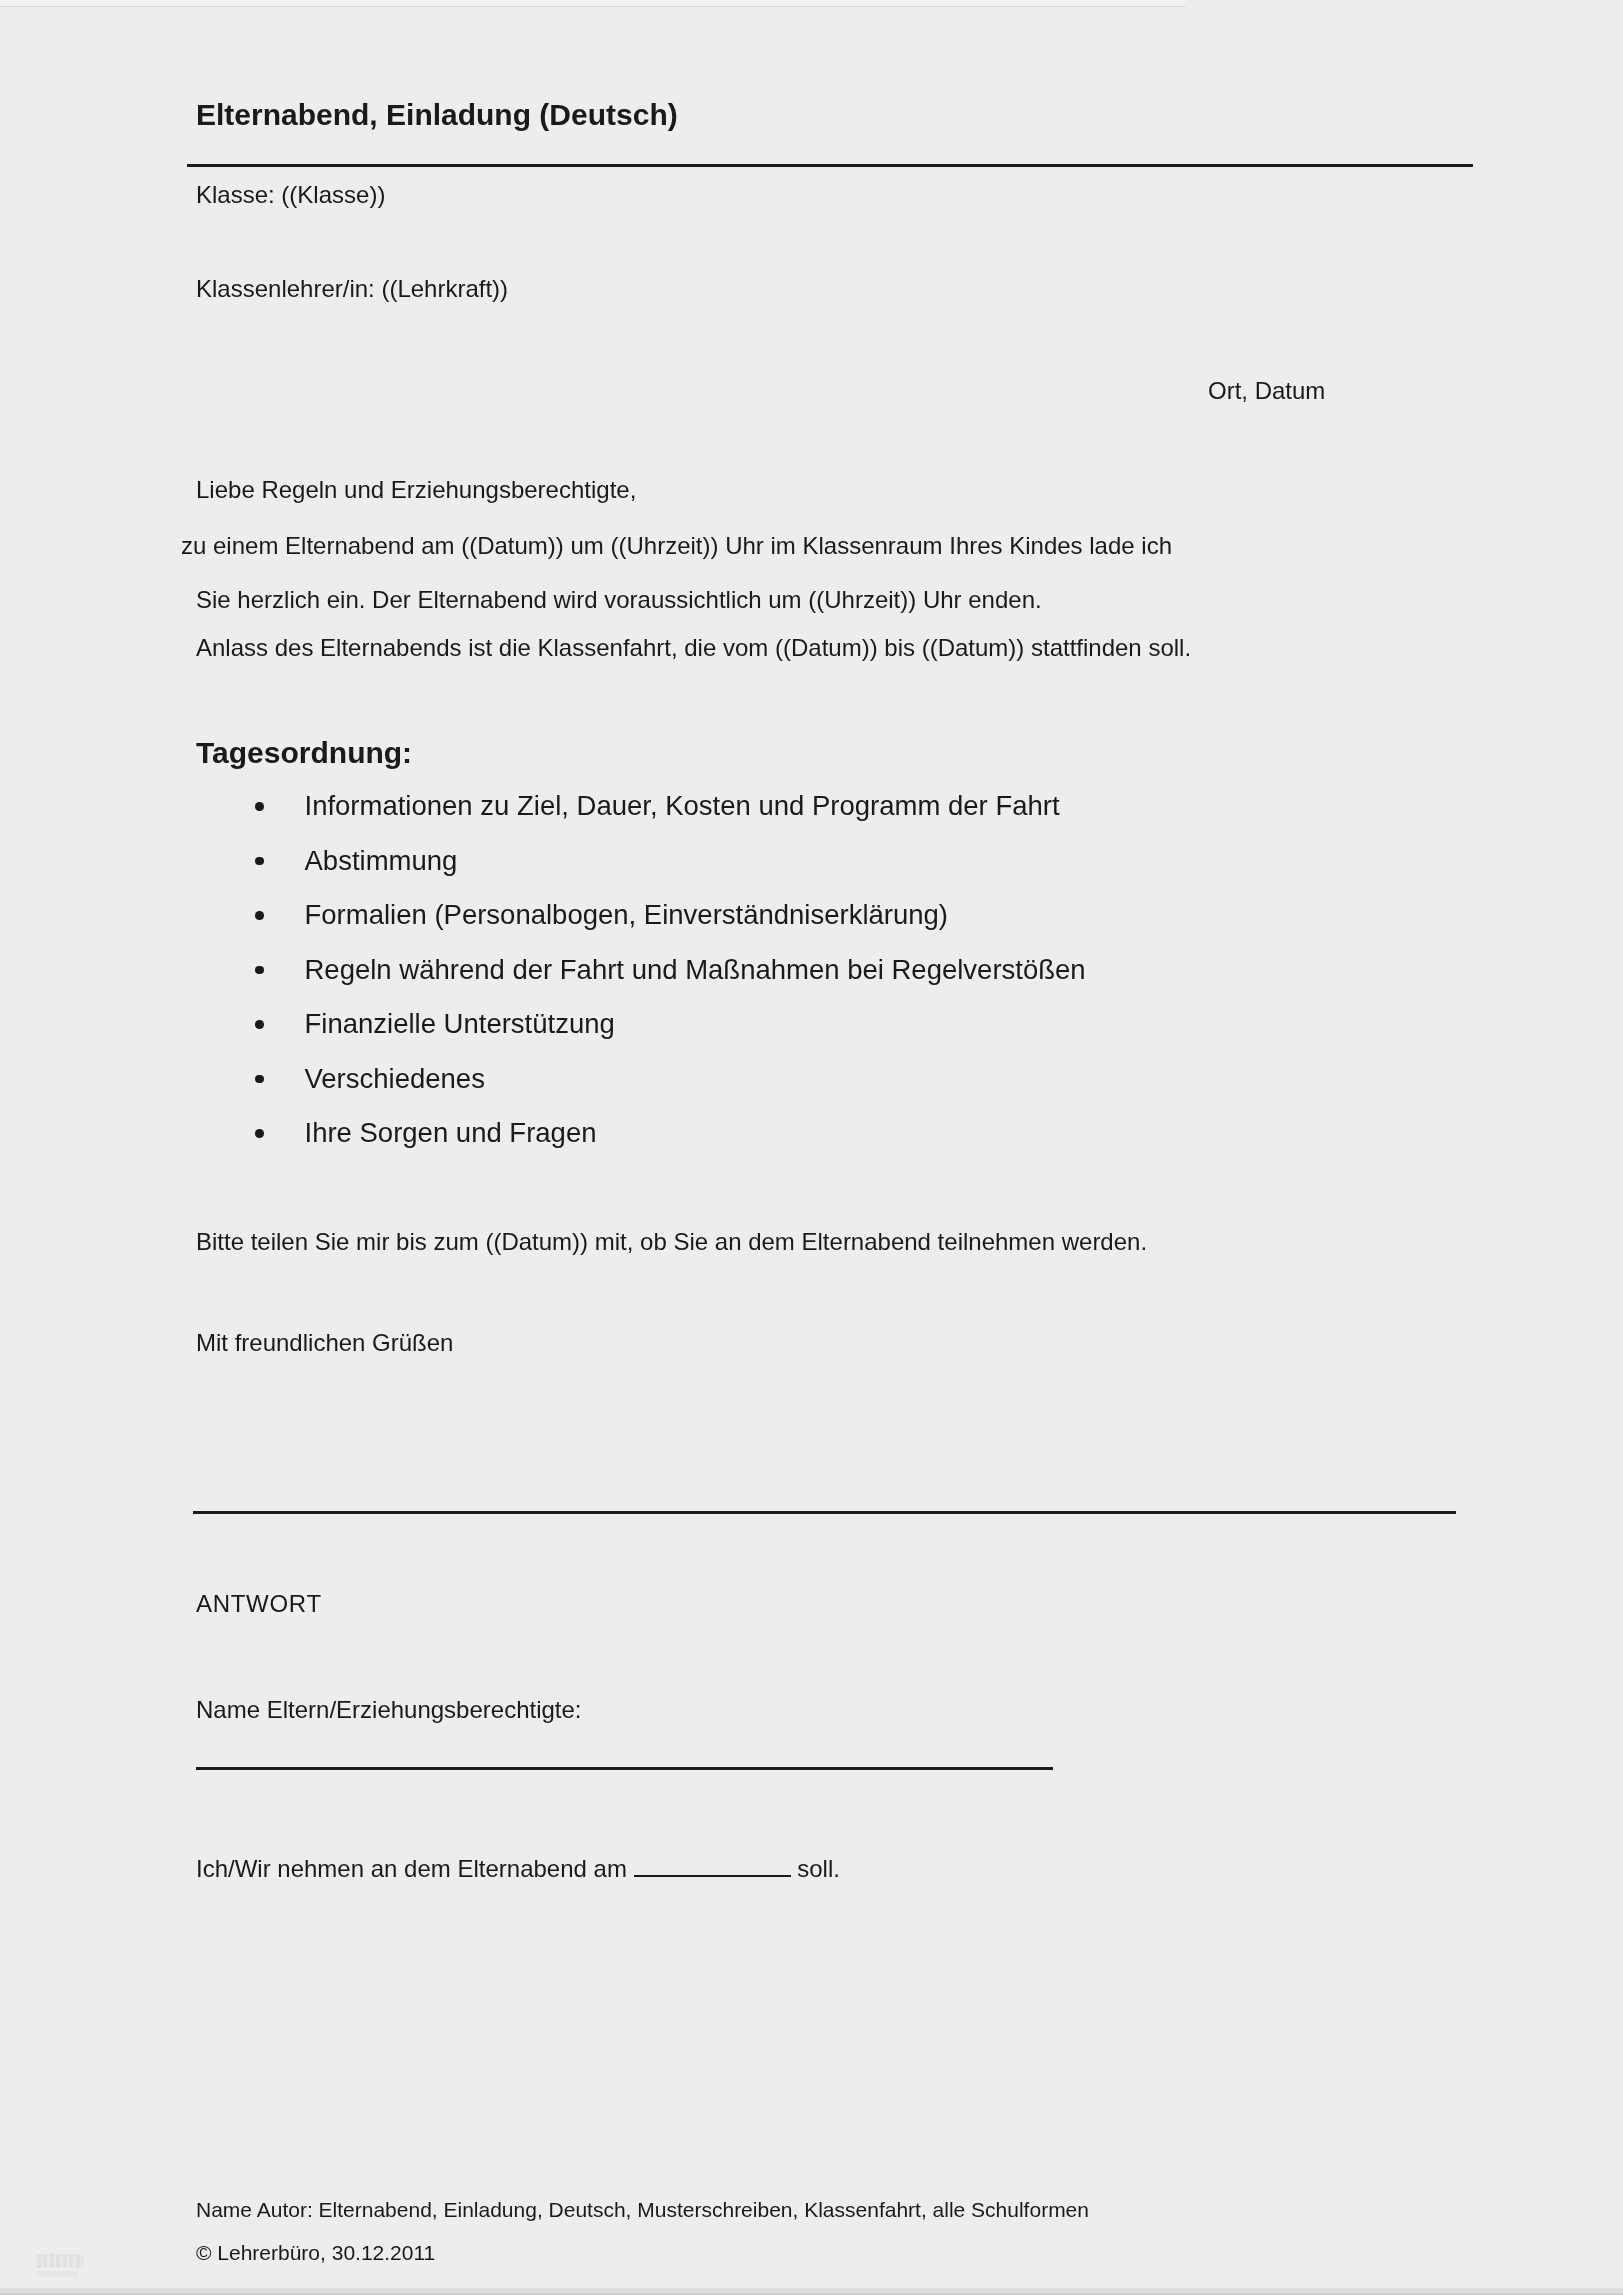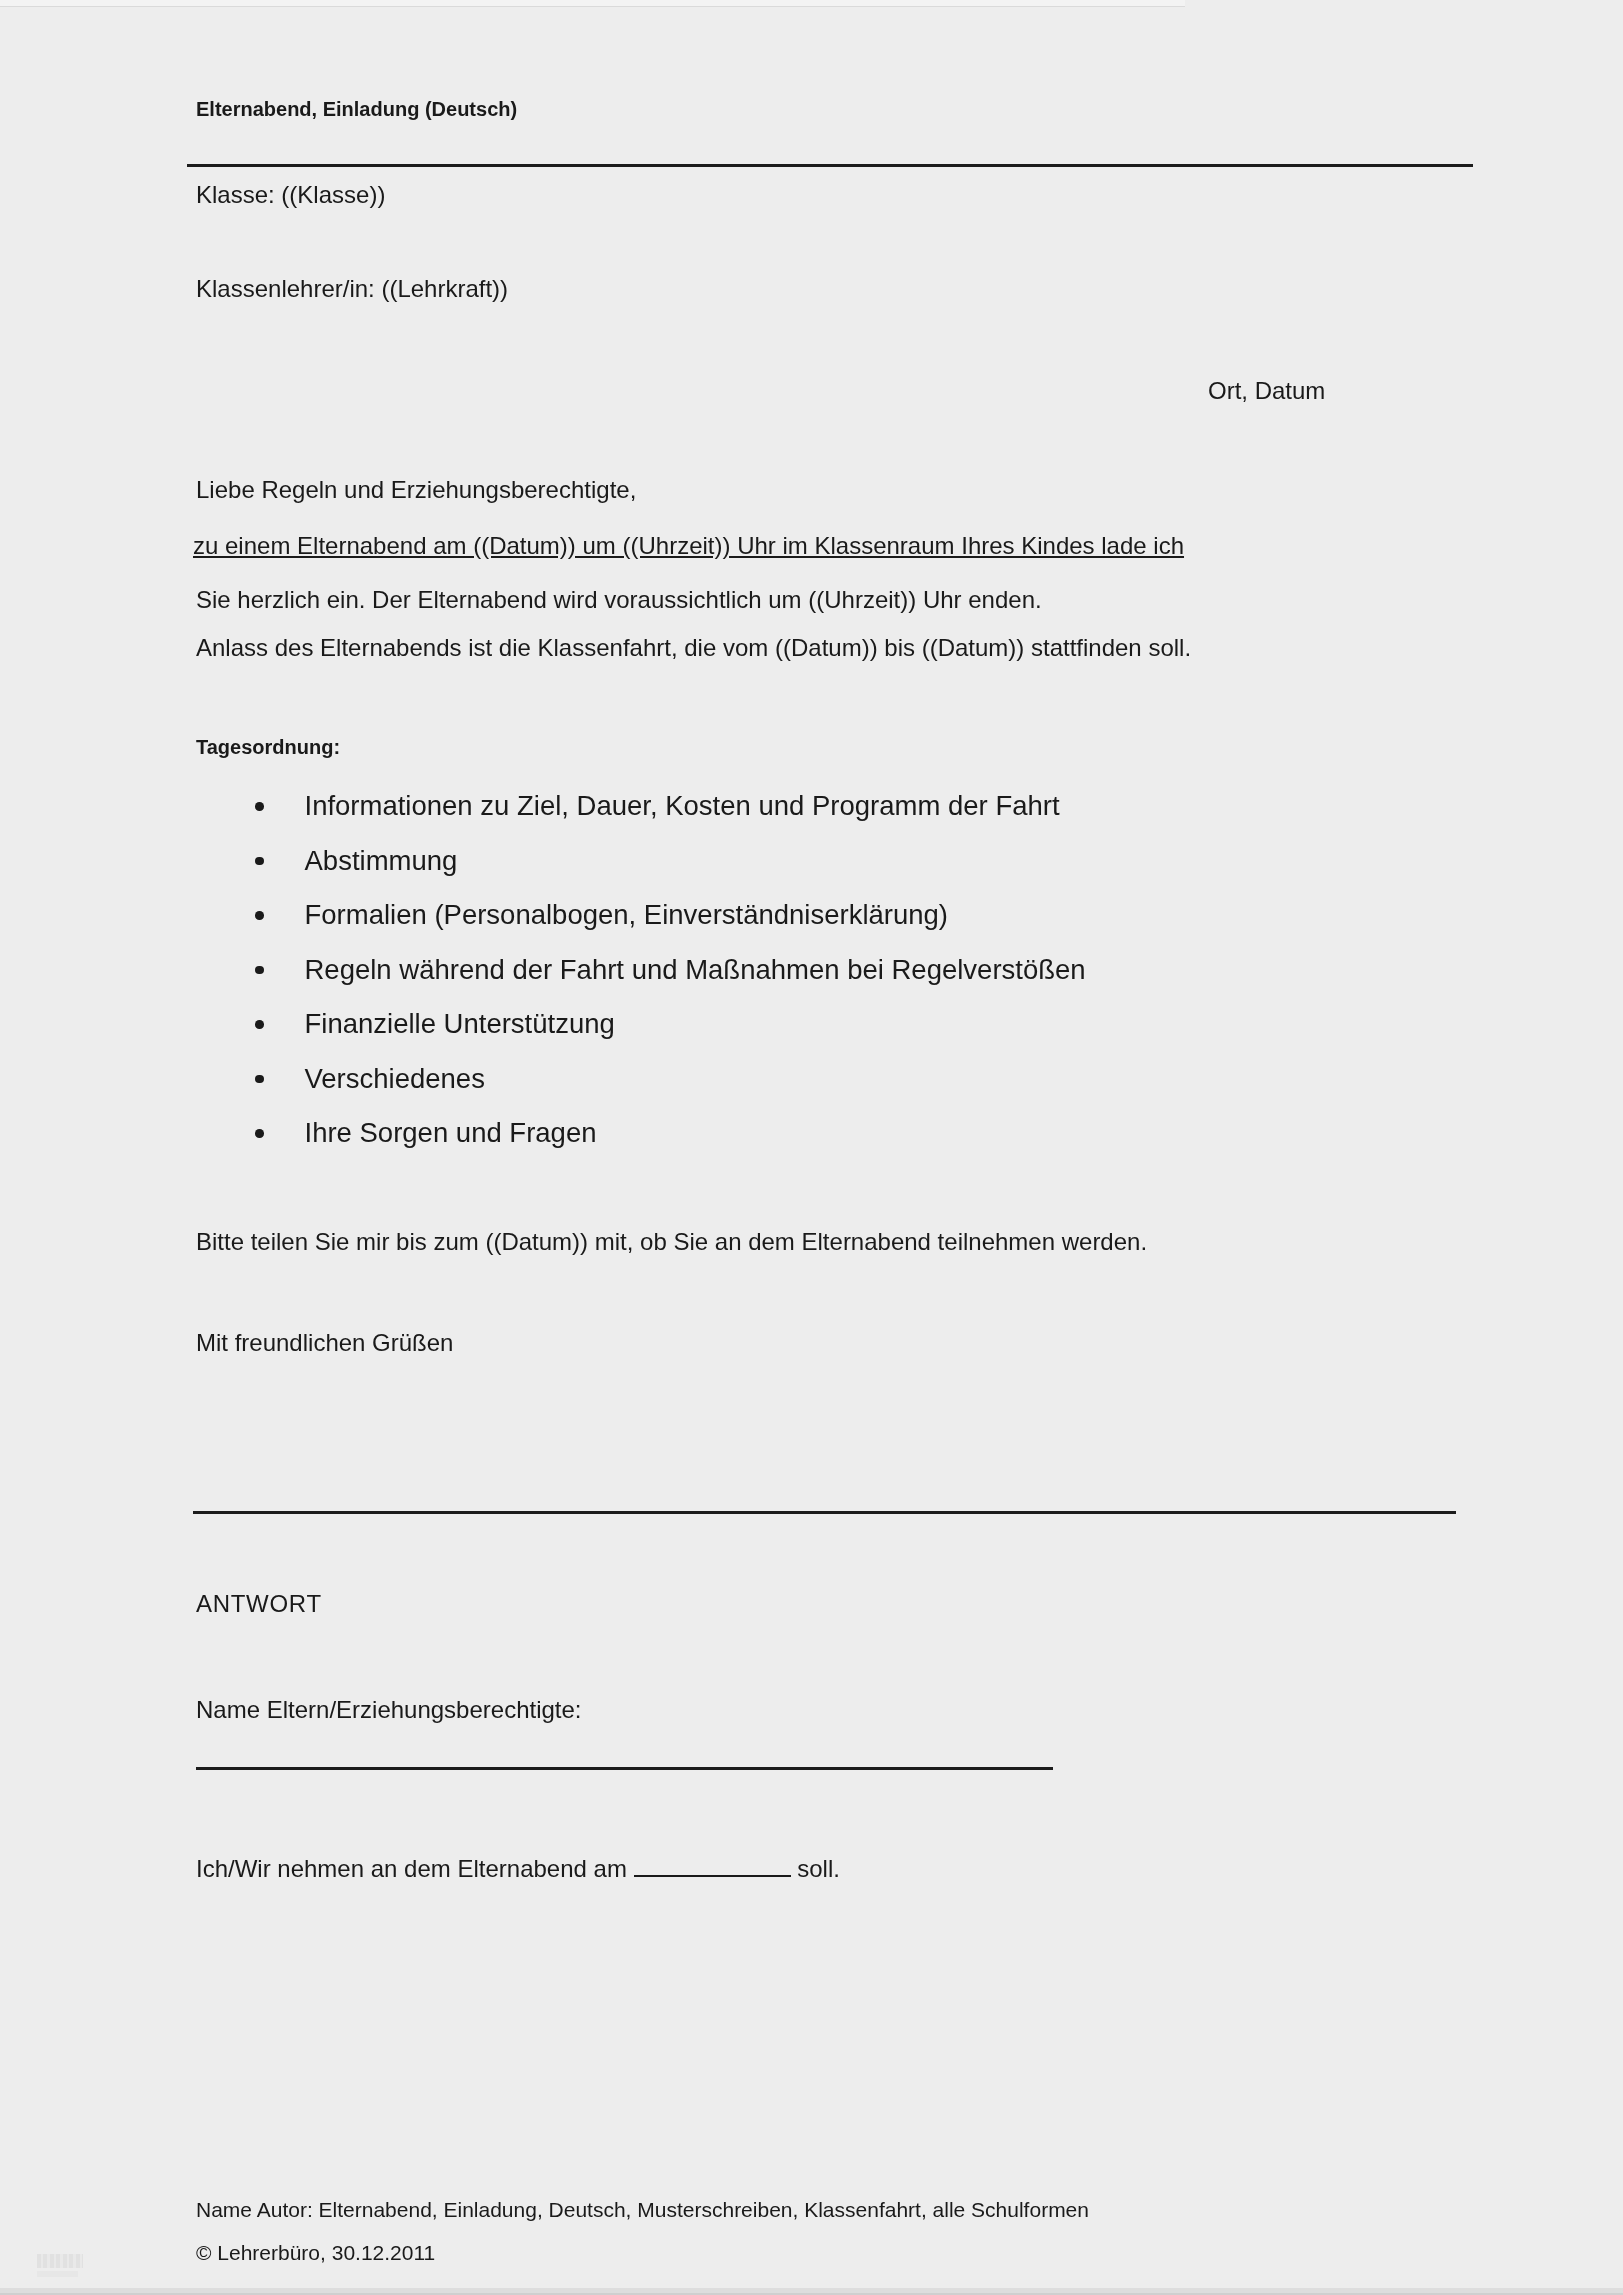--- a/index.html
+++ b/index.html
@@ -16,21 +16,21 @@
     color: #1a1a1a;
     overflow: hidden;
   }
   .abs { position: absolute; }
   .body-text {
     font-size: 24px;
     line-height: 34px;
     white-space: nowrap;
   }
   .title-text {
-    font-size: 20px;
+    font-size: 30px;
     font-weight: bold;
     white-space: nowrap;
   }
   .rule {
     background: #1c1c1c;
   }
   .agenda {
     list-style: none;
     margin: 0;
     padding: 0;
@@ -105,21 +105,21 @@
   <div class="abs rule" style="left:187px; top:164px; width:1286px; height:3.3px;"></div>
 
   <div class="abs body-text" style="left:196px; top:178px;">Klasse: ((Klasse))</div>
 
   <div class="abs body-text" style="left:196px; top:272px;">Klassenlehrer/in: ((Lehrkraft))</div>
 
   <div class="abs body-text" style="left:1208px; top:374px;">Ort, Datum</div>
 
   <div class="abs body-text" style="left:196px; top:473px;">Liebe Regeln und Erziehungsberechtigte,</div>
 
-  <div class="abs body-text" style="left:193px; top:529px;text-decoration:underline;">zu einem Elternabend am ((Datum)) um ((Uhrzeit)) Uhr im Klassenraum Ihres Kindes lade ich</div>
+  <div class="abs body-text" style="left:181px; top:529px;">zu einem Elternabend am ((Datum)) um ((Uhrzeit)) Uhr im Klassenraum Ihres Kindes lade ich</div>
   <div class="abs body-text" style="left:196px; top:583px;text-align:center;">Sie herzlich ein. Der Elternabend wird voraussichtlich um ((Uhrzeit)) Uhr enden.</div>
   <div class="abs body-text" style="left:196px; top:631px;">Anlass des Elternabends ist die Klassenfahrt, die vom ((Datum)) bis ((Datum)) stattfinden soll.</div>
 
   <div class="abs title-text" style="left:196px; top:736px;">Tagesordnung:</div>
 
   <ul class="abs agenda" style="left:255px; top:791px;">
     <li>
       <span class="dot"></span>
       <span class="item-text">Informationen zu Ziel, Dauer, Kosten und Programm der Fahrt</span>
     </li>

